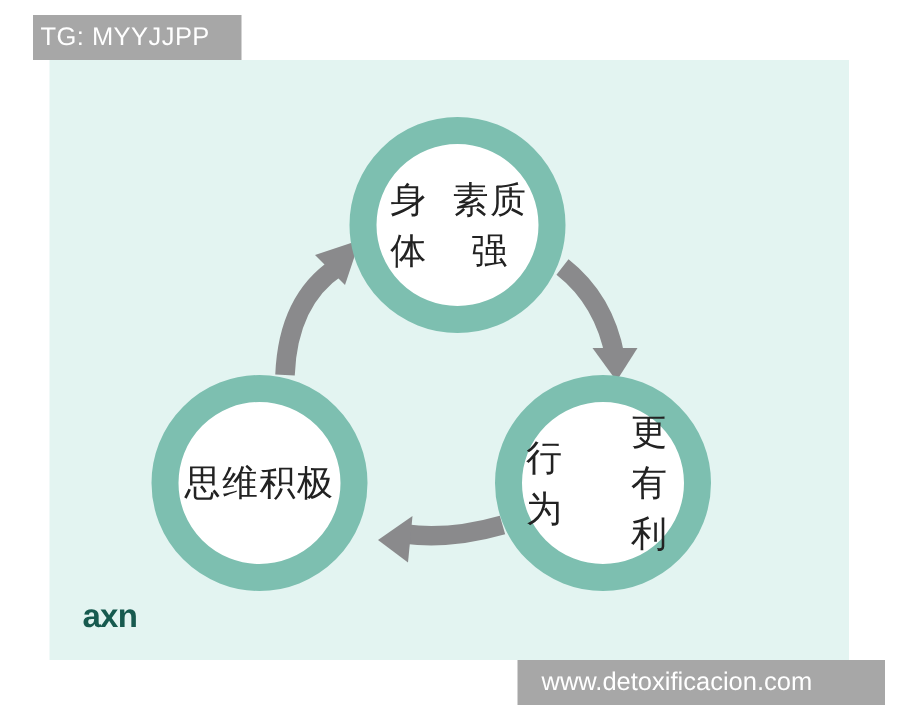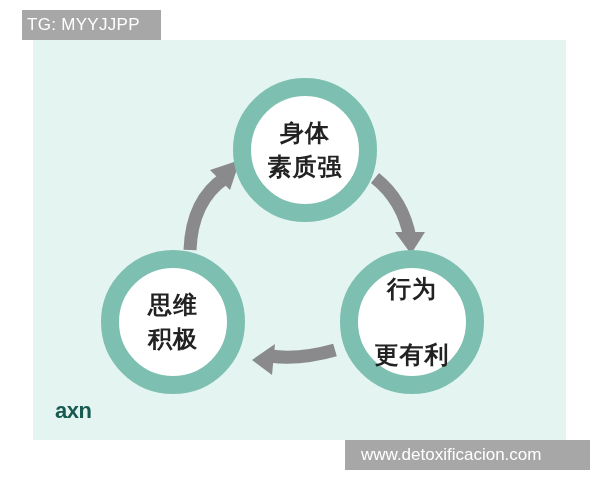--- a/index.html
+++ b/index.html
@@ -1,21 +1,21 @@
 <!DOCTYPE html>
 <html><head>
 <meta charset="utf-8">
 <style>
   html, body { margin:0; padding:0; }
   body { width:600px; height:480px; background:#ffffff; position:relative; overflow:hidden; font-family:"DejaVu Sans", sans-serif; }
   .panel { position:absolute; left:33px; top:40px; width:533px; height:400px; background:#e3f4f1; }
   .wm-top { position:absolute; left:10px; top:10px; width:139px; height:30px; background:#a7a7a7; color:#ffffff; font-family:"Liberation Sans", sans-serif; font-size:17px; line-height:30px; padding-left:5px; box-sizing:border-box; letter-spacing:0.3px;margin-left:12px; }
   .wm-bottom { position:absolute; left:345px; top:440px; width:245px; height:30px; background:#a7a7a7; color:#ffffff; font-family:"Liberation Sans", sans-serif; font-size:17px; line-height:30px; padding-left:16px; box-sizing:border-box; }
   .diagram { position:absolute; left:0; top:0; width:600px; height:480px; }
-  .node { position:absolute; width:144px; height:144px; border-radius:50%; box-sizing:border-box; border:18px solid #7dbfb0; background:#ffffff; display:flex; flex-direction:column; align-items:center; justify-content:center;font-weight:bold; }
+  .node { position:absolute; width:144px; height:144px; border-radius:50%; box-sizing:border-box; border:18px solid #7dbfb0; background:#ffffff; display:flex; flex-direction:row; align-items:center; justify-content:center; }
   .node-label { font-family:"DejaVu Sans", sans-serif; font-size:24px; line-height:34px; color:#222222; text-align:center; letter-spacing:1px; }
   .logo { position:absolute; left:55px; top:398px; font-family:Liberation Sans, sans-serif; font-weight:bold; font-size:22px; color:#175a4f; letter-spacing:-0.5px; }
 </style>
 </head>
 <body>
 
 <div class="wm-top">TG: MYYJJPP</div>
 
 <div class="panel"></div>
 
@@ -35,21 +35,21 @@
     <path d="M335 350 Q 300 360 270 356" fill="none" stroke="#8a8a8c" stroke-width="13"></path>
     <polygon points="275,344 252,360 272,375" fill="#8a8a8c"></polygon>
   </g>
 </svg>
 
 <div class="node" style="left:233px; top:78px;">
   <span class="node-label">身体</span>
   <span class="node-label">素质强</span>
 </div>
 
-<div class="node" style="left:340px; top:250px;gap:32px;">
+<div class="node" style="left:330px; top:250px;gap:32px;">
   <span class="node-label">行为</span>
   <span class="node-label">更有利</span>
 </div>
 
 <div class="node" style="left:101px; top:250px;">
   <span class="node-label">思维</span>
   <span class="node-label">积极</span>
 </div>
 
 <div class="logo">axn</div>

